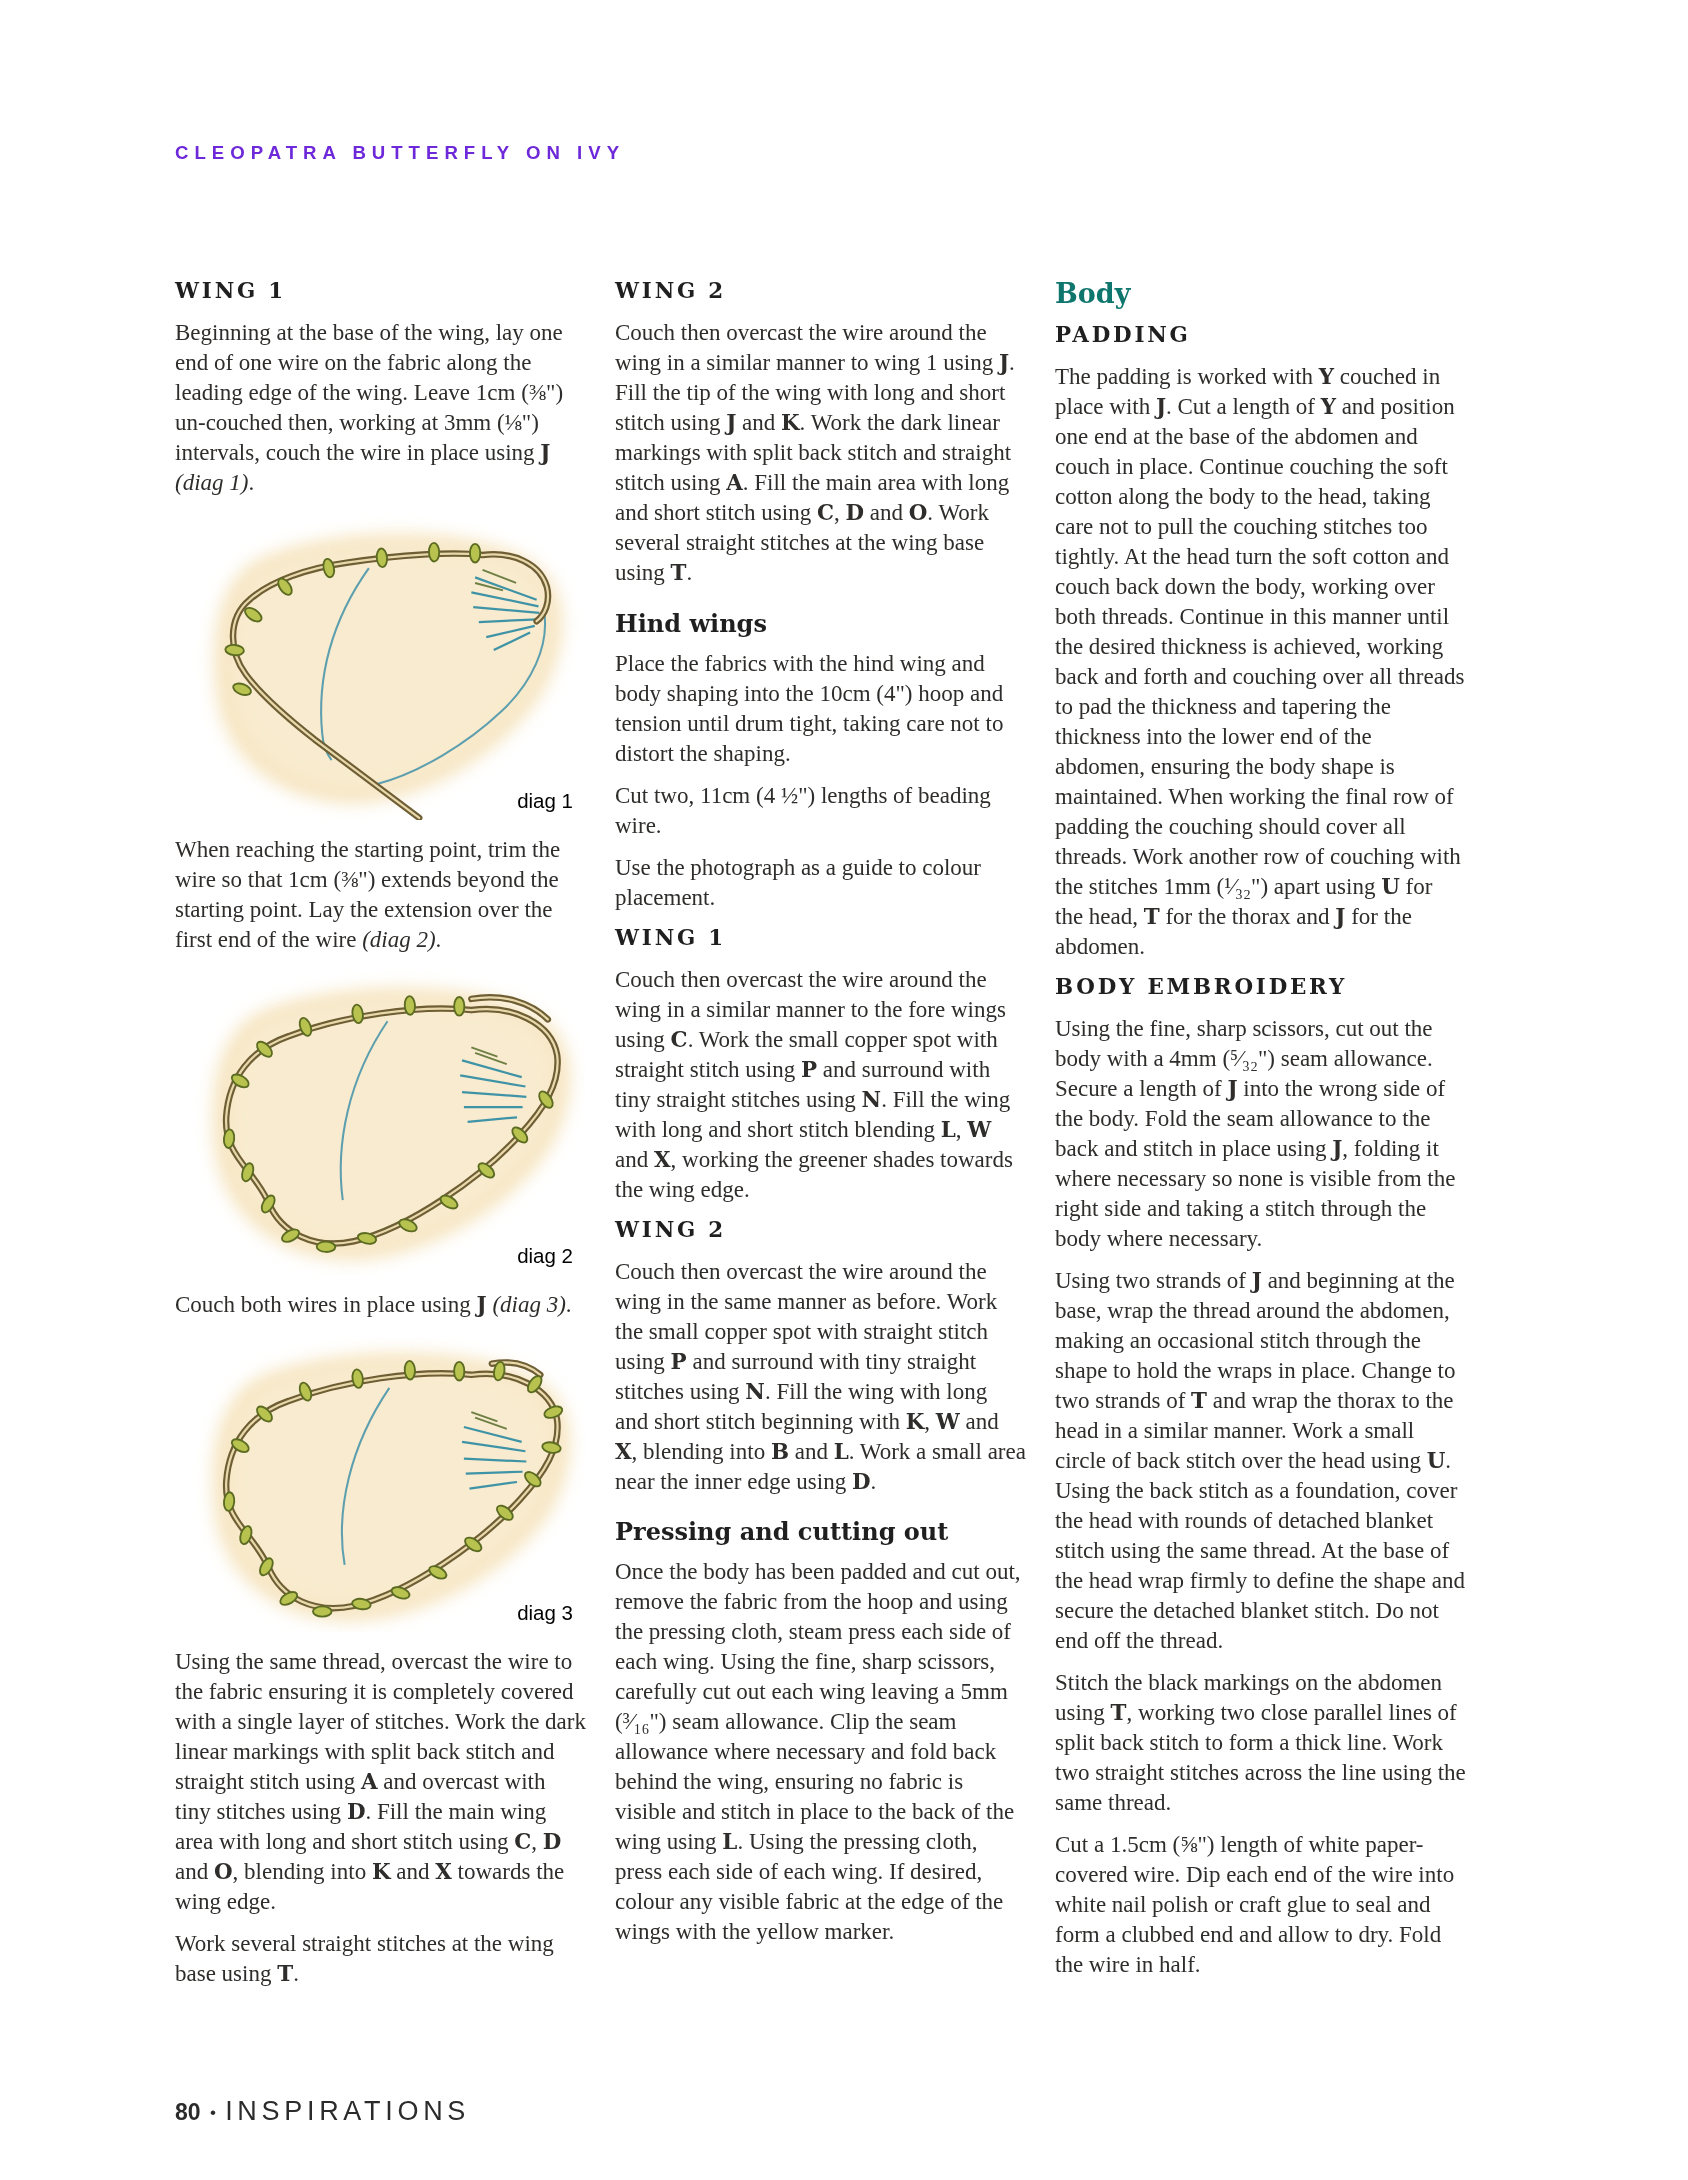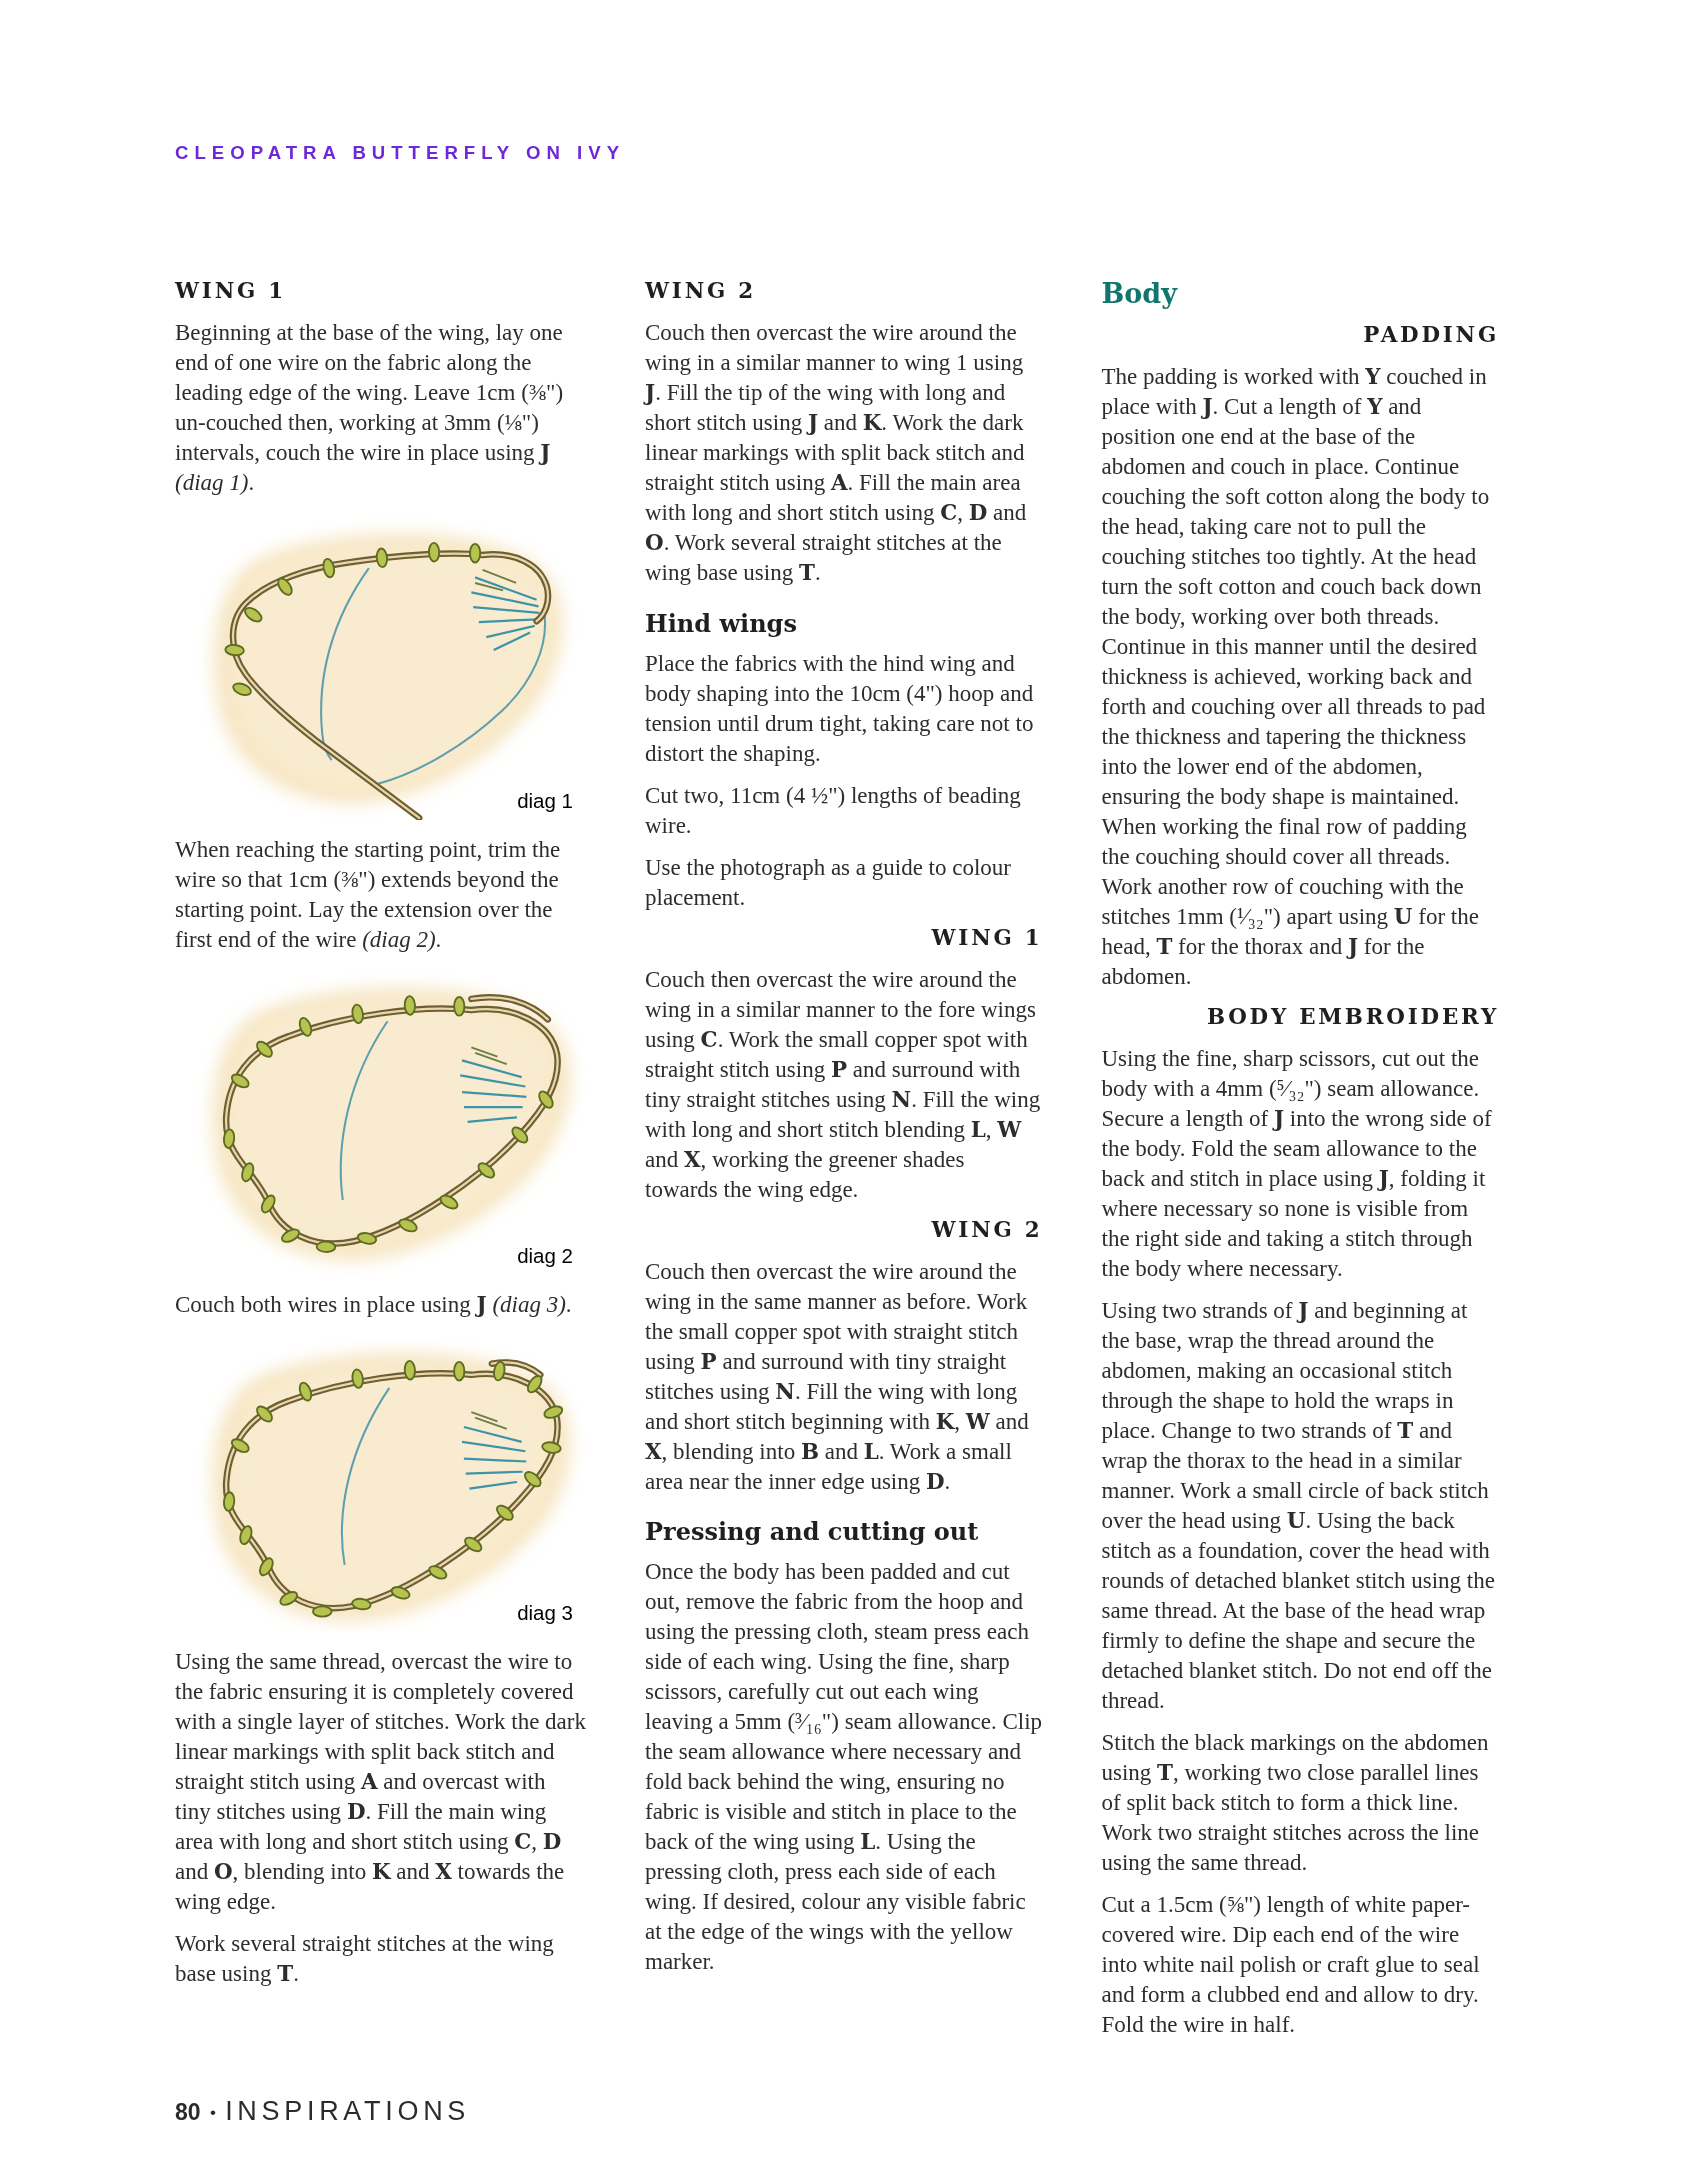--- a/index.html
+++ b/index.html
@@ -9,29 +9,29 @@
     font-family:"Liberation Serif", serif;
   }
   .page-header{
     position:absolute;left:175px;top:142px;
     font-family:"Liberation Sans", sans-serif;
     font-size:18.6px;font-weight:bold;letter-spacing:6px;
     color:#6d28d9;
   }
   .columns{
     position:absolute;left:175px;top:278px;
-    display:flex;gap:59px;width:1324px;align-items:flex-start;
+    display:flex;gap:29px;width:1324px;align-items:flex-start;
   }
   .col{width:411px;}
   .caps{
     font-family:"DejaVu Serif", serif;
     font-size:21.4px;font-weight:bold;letter-spacing:2.8px;
     color:#1f1f1f;margin:0 0 15px 0;
   }
-  .caps:not(:first-child){margin-top:9px;text-align:right;}
+  .caps:not(:first-child){margin-top:9px;}
   .subhead{
     font-family:"DejaVu Serif", serif;
     font-size:24px;font-weight:bold;color:#1f1f1f;
     margin:20.5px 0 11.2px 0;
   }
   .title{
     font-family:"DejaVu Serif", serif;
     font-size:27px;font-weight:bold;color:#0f766e;
     margin:0 0 13px 0;
   }

